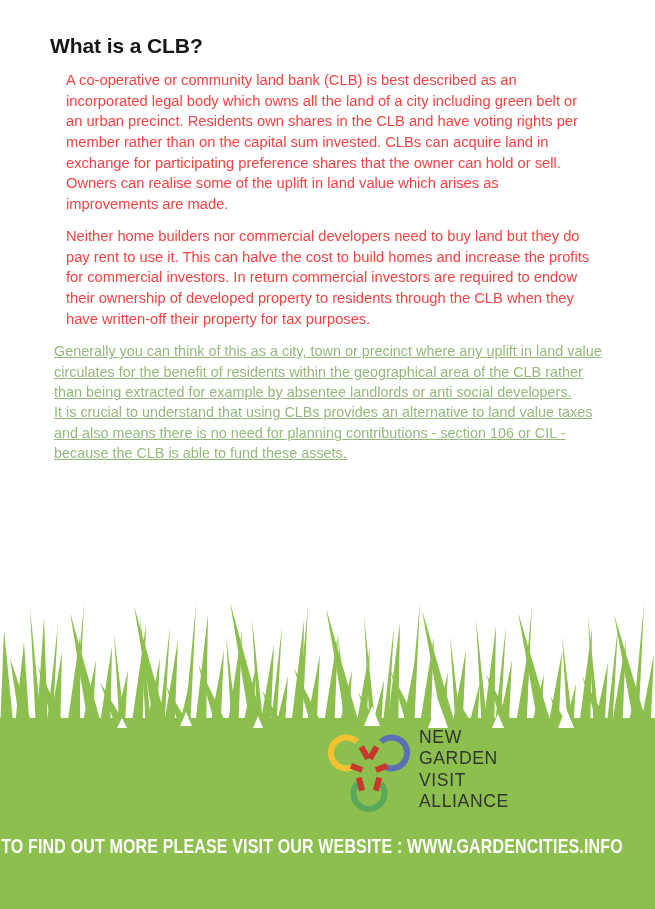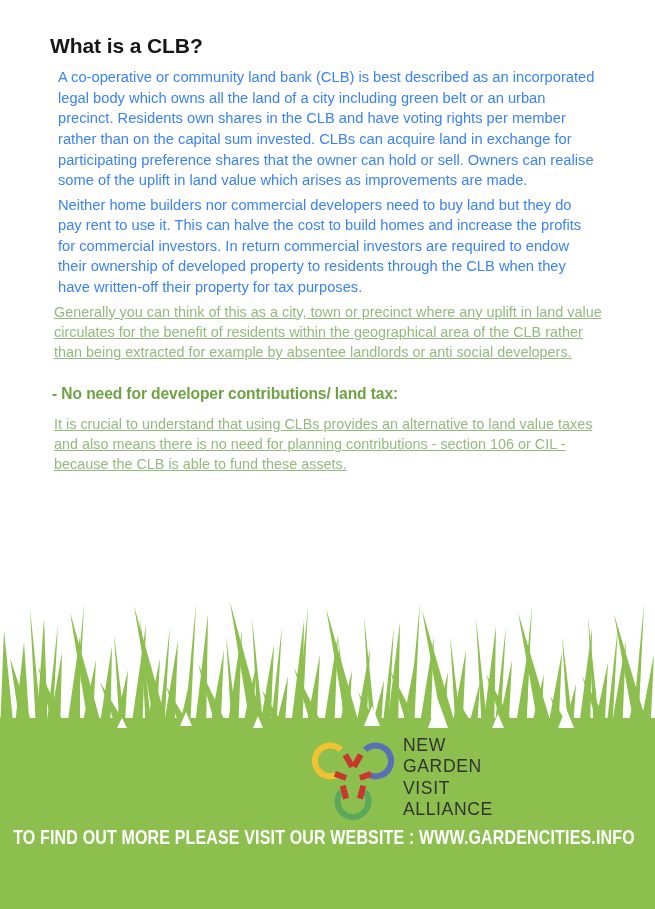--- a/index.html
+++ b/index.html
@@ -38,22 +38,22 @@
     font-weight: bold;
     color: #161616;
     letter-spacing: -0.1px;
     margin: 0 0 9px 0;
     line-height: 1.15;
   }
 
   .body-dark {
     font-size: 14.7px;
     line-height: 20.6px;
-    color: #3b82f6;
-    margin: 4px;
+    color: #ef4444;
+    margin: 12px;
     padding-left: 4px;
   }
 
   .h-sub-dark {
     font-size: 17.5px;
     font-weight: bold;
     color: #161616;
     margin: 17px 0 11px 0;
     letter-spacing: -0.15px;
     line-height: 1.15;
@@ -91,54 +91,53 @@
     left: 0;
     top: 0;
     width: 655px;
     height: 309px;
     display: block;
   }
 
   
   .logo-wrap {
     position: absolute;
-    left: 310px;
+    left: 326px;
     top: 722px;
     width: 200px;
     height: 95px;
     z-index: 6;
     display: flex;
     align-items: center;
-    margin-top: 8px;
   }
   .logo-mark {
     width: 86px;
     height: 86px;
     flex: none;
   }
   .logo-words {
     margin-left: 7px;
     color: #333333;
     font-size: 17.6px;
     font-weight: normal;
     line-height: 21.5px;
     letter-spacing: 0.6px;
   }
   .logo-words div { white-space: nowrap; }
 
   
   .footer {
     position: absolute;
-    left: 12px;
+    left: 0;
     top: 826px;
     width: 624px;
     height: 40px;
     z-index: 6;
     display: flex;
-    align-items: flex-start;
+    align-items: center;
     justify-content: center;
   }
   .footer-text {
     color: #ffffff;
     font-family: "Liberation Sans Narrow", "Liberation Sans", "DejaVu Sans Condensed", sans-serif;
     font-weight: bold;
     font-size: 19.5px;
     letter-spacing: 0.2px;
     transform: scaleX(0.82);
     transform-origin: center center;
@@ -261,21 +260,20 @@
     <h1 class="h-main">What is a CLB?</h1>
 
     <p class="body-dark">A co-operative or community land bank (CLB) is best described as an incorporated legal body which owns all the land of a city including green belt or an urban precinct. Residents own shares in the CLB and have voting rights per member rather than on the capital sum invested. CLBs can acquire land in exchange for participating preference shares that the owner can hold or sell. Owners can realise some of the uplift in land value which arises as improvements are made.</p>
 
 
     <p class="body-dark">Neither home builders nor commercial developers need to buy land but they do pay rent to use it. This can halve the cost to build homes and increase the profits for commercial investors. In return commercial investors are required to endow their ownership of developed property to residents through the CLB when they have written-off their property for tax purposes.</p>
 
 
     <p class="body-green">Generally you can think of this as a city, town or precinct where any uplift in land value circulates for the benefit of residents within the geographical area of the CLB rather than being extracted for example by absentee landlords or anti social developers.</p>
 
-    <h2 class="h-sub-green">- No need for developer contributions/ land tax:</h2>
 
     <p class="body-green">It is crucial to understand that using CLBs provides an alternative to land value taxes and also means there is no need for planning contributions - section 106 or CIL - because the CLB is able to fund these assets.</p>
   </div>
 
   <div class="logo-wrap">
 
     <svg class="logo-mark" viewBox="0 0 100 100">
 
       <path d="M 36 17 A 18 18 0 1 0 30 47" fill="none" stroke="#f2c230" stroke-width="7" stroke-linecap="butt"></path>
 

